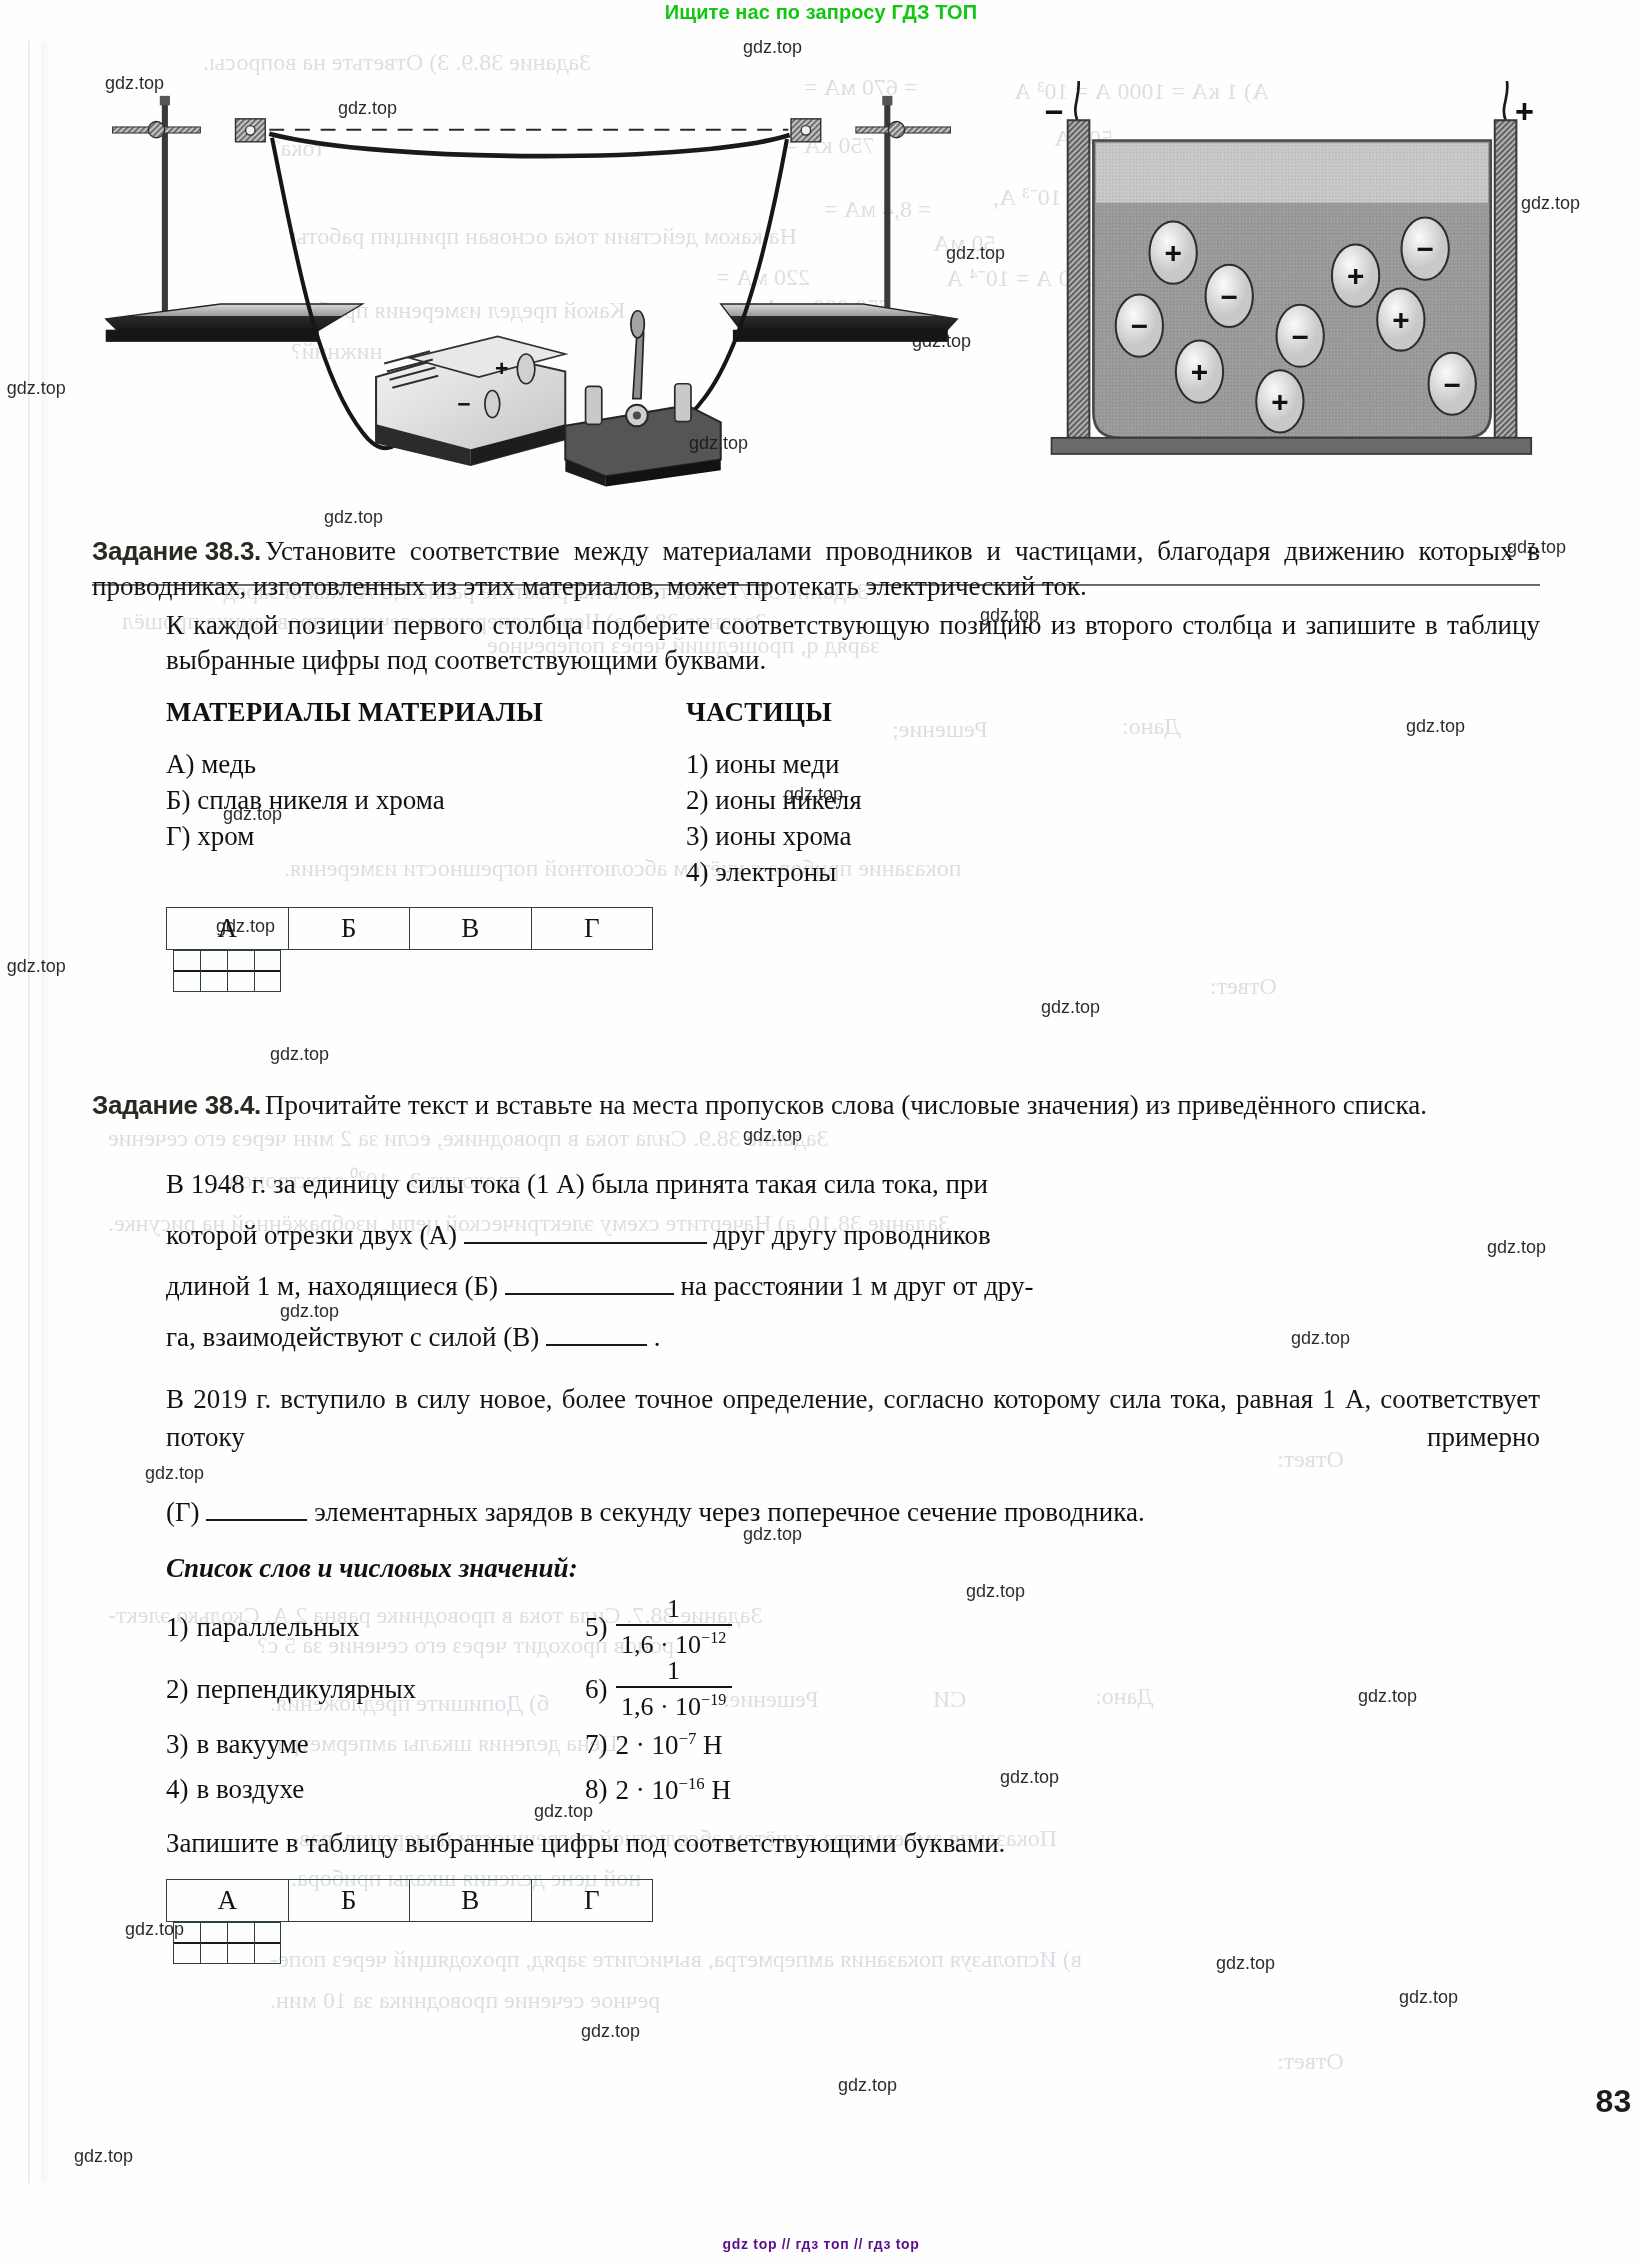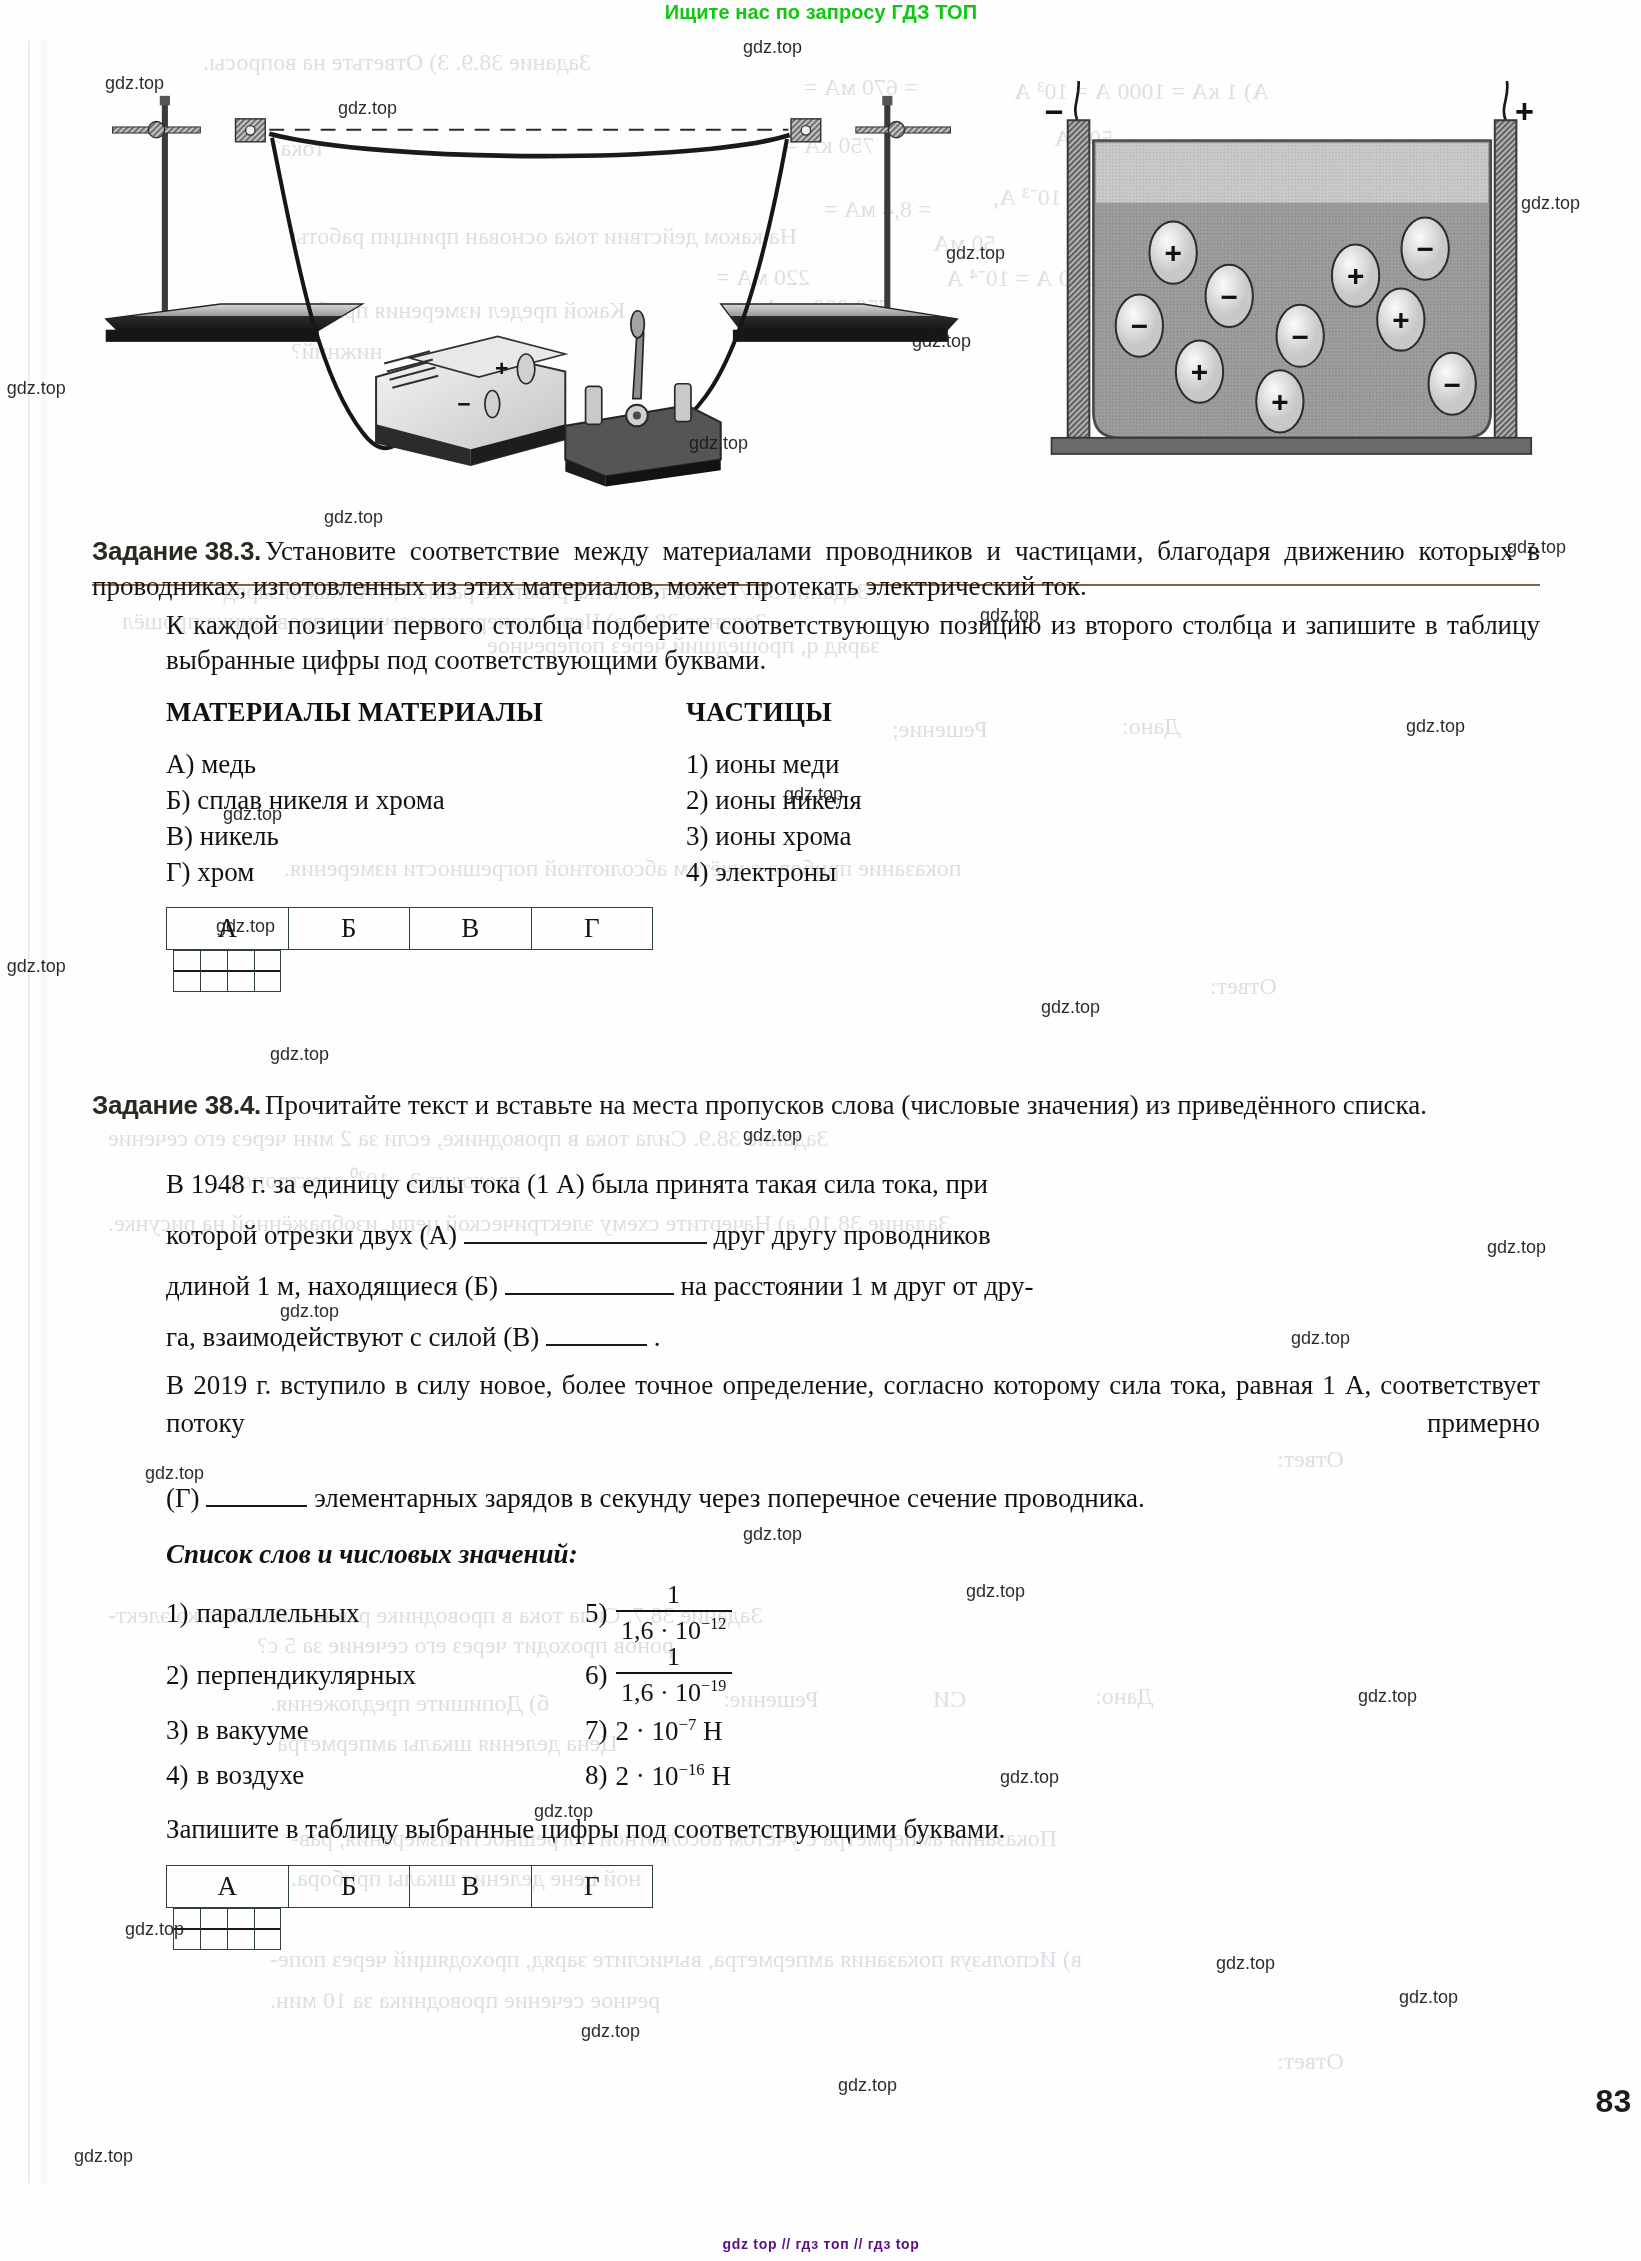--- a/index.html
+++ b/index.html
@@ -494,21 +494,20 @@
         <span>Установите соответствие между материалами проводников и частицами, благодаря движению которых в проводниках, изготовленных из этих материалов, может протекать электрический ток.</span>
       </div>
 
       <div class="body-text" style="margin-left:74px; margin-top:4px;">К каждой позиции первого столбца подберите соответствующую позицию из второго столбца и запишите в таблицу выбранные цифры под соответствующими буквами.</div>
 
       <div class="cols">
         <div class="col-left">
           <div class="col-head">МАТЕРИАЛЫ МАТЕРИАЛЫ</div>
           <div class="opt">А) медь</div>
           <div class="opt">Б) сплав никеля и хрома</div>
-          <div class="opt">В) никель</div>
           <div class="opt">Г) хром</div>
         </div>
         <div class="col-right">
           <div class="col-head">ЧАСТИЦЫ</div>
           <div class="opt">1) ионы меди</div>
           <div class="opt">2) ионы никеля</div>
           <div class="opt">3) ионы хрома</div>
           <div class="opt">4) электроны</div>
         </div>
       </div>
@@ -546,21 +545,21 @@
           <span>которой отрезки двух (А)</span><span class="blank b-a"></span><span>друг другу проводников</span>
         </div>
         <div>
           <span>длиной 1 м, находящиеся (Б)</span><span class="blank b-b"></span><span>на расстоянии 1 м друг от дру-</span>
         </div>
         <div>
           <span>га, взаимодействуют с силой (В)</span><span class="blank b-v"></span><span>.</span>
         </div>
       </div>
 
-      <div class="body-text" style="margin-left:74px; margin-top:3px; line-height:38px; text-align:justify; text-align-last:justify;">В 2019 г. вступило в силу новое, более точное определение, согласно которому сила тока, равная 1 А, соответствует потоку примерно</div>
+      <div class="body-text" style="margin-left:74px; margin-top:17px; line-height:38px; text-align:justify; text-align-last:justify;">В 2019 г. вступило в силу новое, более точное определение, согласно которому сила тока, равная 1 А, соответствует потоку примерно</div>
 
       <div class="para" style="margin-top:38px; font-size:27px; line-height:36px;">
         <span>(Г)</span><span class="blank b-g"></span><span>элементарных зарядов в секунду через поперечное сечение проводника.</span>
       </div>
 
       <div class="list-title">Список слов и числовых значений:</div>
 
       <div class="wordlist">
         <div class="wl-col-left">
           <div class="wl-item">

